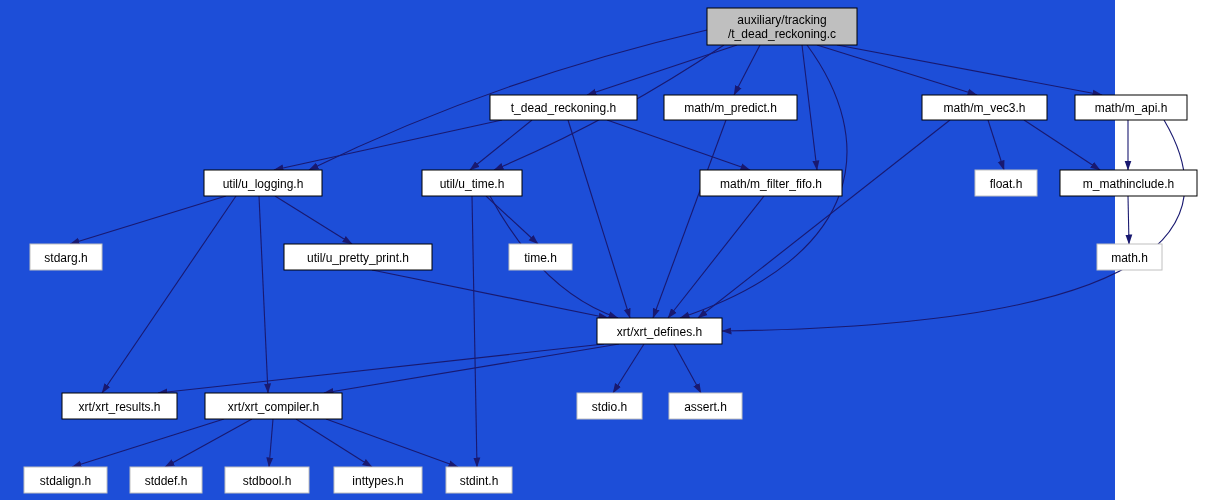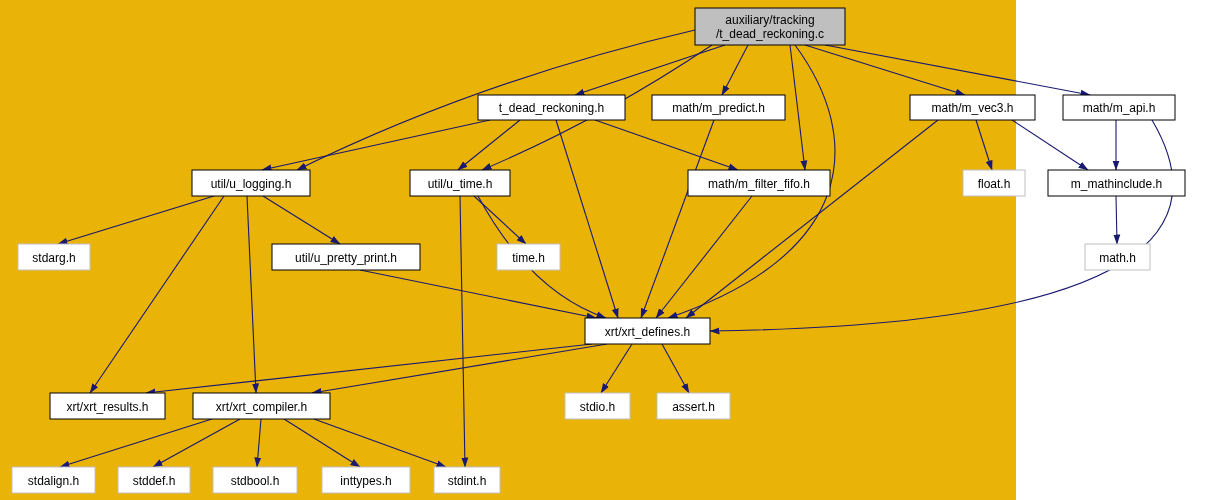--- a/index.html
+++ b/index.html
@@ -3,24 +3,25 @@
 <meta charset="utf-8">
 <title>Graph</title>
 <style>
   html, body {
     margin: 0;
     padding: 0;
     background: #ffffff;
   }
   .canvas {
     position: relative;
-    width: 1016px;
+    width: 1103px;
     height: 500px;
-    background: #eab308;
+    background: #1d4ed8;
     font-family: "Liberation Sans", sans-serif;
+    padding-left: 12px;
   }
   svg text.node-label {
     font-family: "Liberation Sans", sans-serif;
     font-size: 12px;
     fill: #000000;
     text-anchor: middle;
   }
   svg path.edge {
     fill: none;
     stroke-width: 1.1px;

